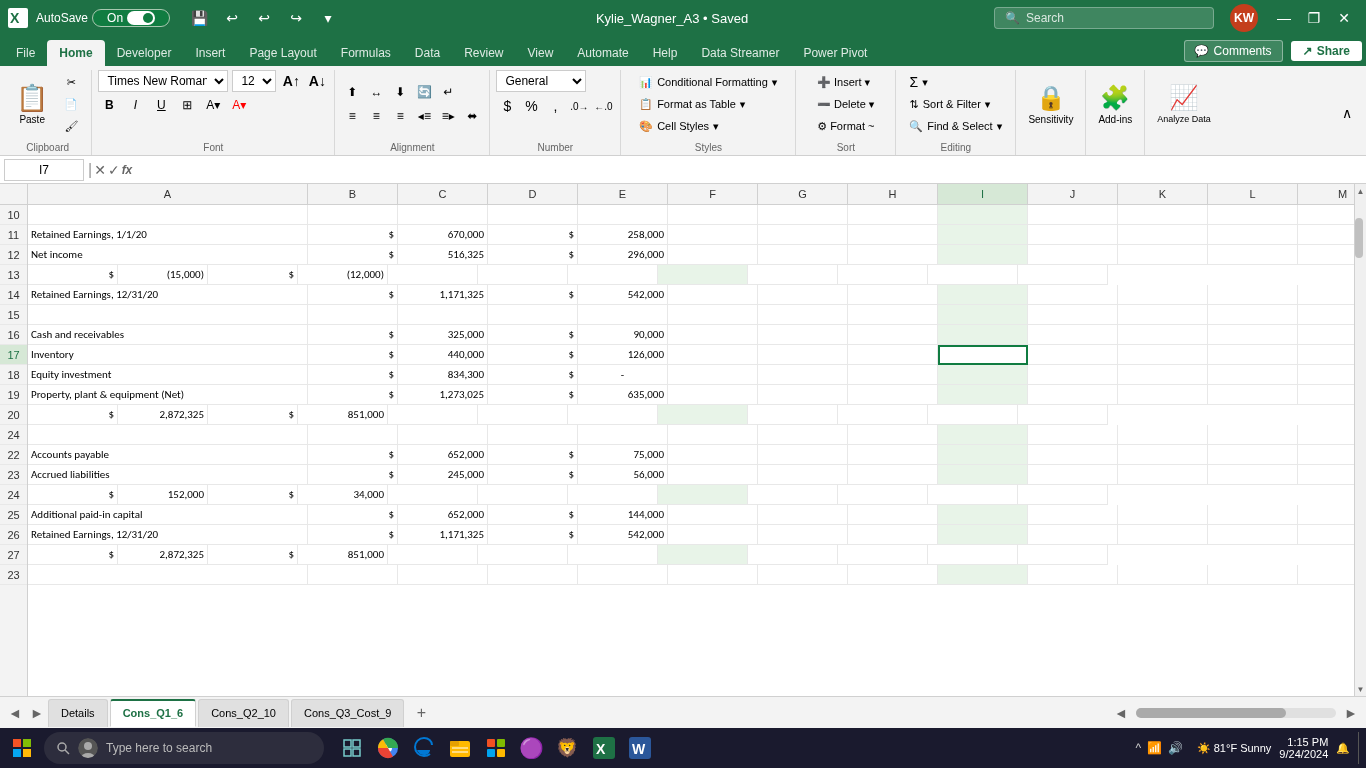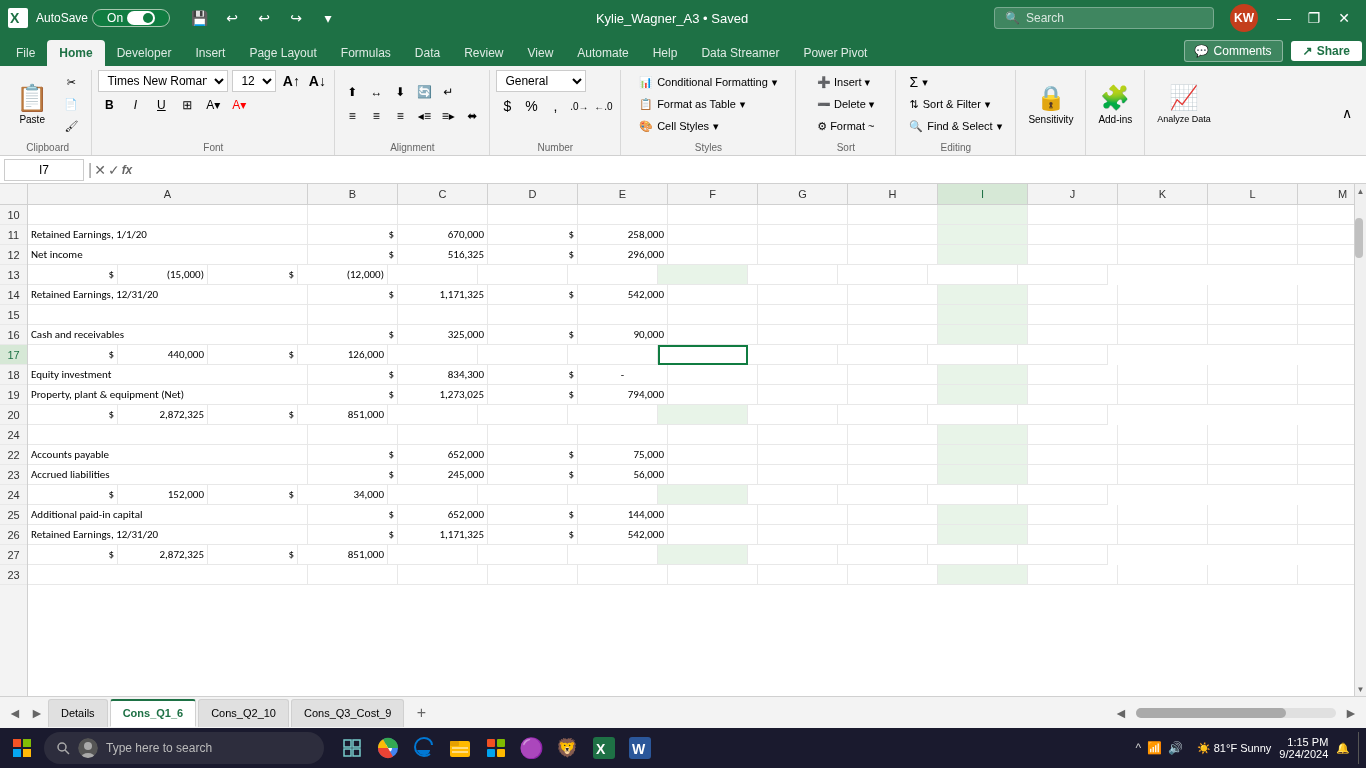--- a/index.html
+++ b/index.html
@@ -688,20 +688,21 @@
           <div class="cell" style="width:90px;"></div>
           <div class="cell selected-col" style="width:90px;"></div>
           <div class="cell" style="width:90px;"></div>
           <div class="cell" style="width:90px;"></div>
           <div class="cell" style="width:90px;"></div>
           <div class="cell" style="width:90px;"></div>
 
         </div>
 
         <div class="grid-row">
+          <div class="cell" style="width:280px;">Inventory</div>
           <div class="cell right" style="width:90px;">$</div>
           <div class="cell right" style="width:90px;">440,000</div>
           <div class="cell right" style="width:90px;">$</div>
           <div class="cell right" style="width:90px;">126,000</div>
           <div class="cell" style="width:90px;"></div>
           <div class="cell" style="width:90px;"></div>
           <div class="cell" style="width:90px;"></div>
           <div class="cell active-cell" style="width:90px;"></div>
           <div class="cell" style="width:90px;"></div>
           <div class="cell" style="width:90px;"></div>
@@ -725,21 +726,21 @@
           <div class="cell" style="width:90px;"></div>
           <div class="cell" style="width:90px;"></div>
 
         </div>
 
         <div class="grid-row">
           <div class="cell" style="width:280px;">Property, plant &amp; equipment (Net)</div>
           <div class="cell right" style="width:90px;">$</div>
           <div class="cell right" style="width:90px;">1,273,025</div>
           <div class="cell right" style="width:90px;">$</div>
-          <div class="cell right" style="width:90px;">794,000</div>
+          <div class="cell right" style="width:90px;">635,000</div>
           <div class="cell" style="width:90px;"></div>
           <div class="cell" style="width:90px;"></div>
           <div class="cell" style="width:90px;"></div>
           <div class="cell selected-col" style="width:90px;"></div>
           <div class="cell" style="width:90px;"></div>
           <div class="cell" style="width:90px;"></div>
           <div class="cell" style="width:90px;"></div>
           <div class="cell" style="width:90px;"></div>
 
         </div>

